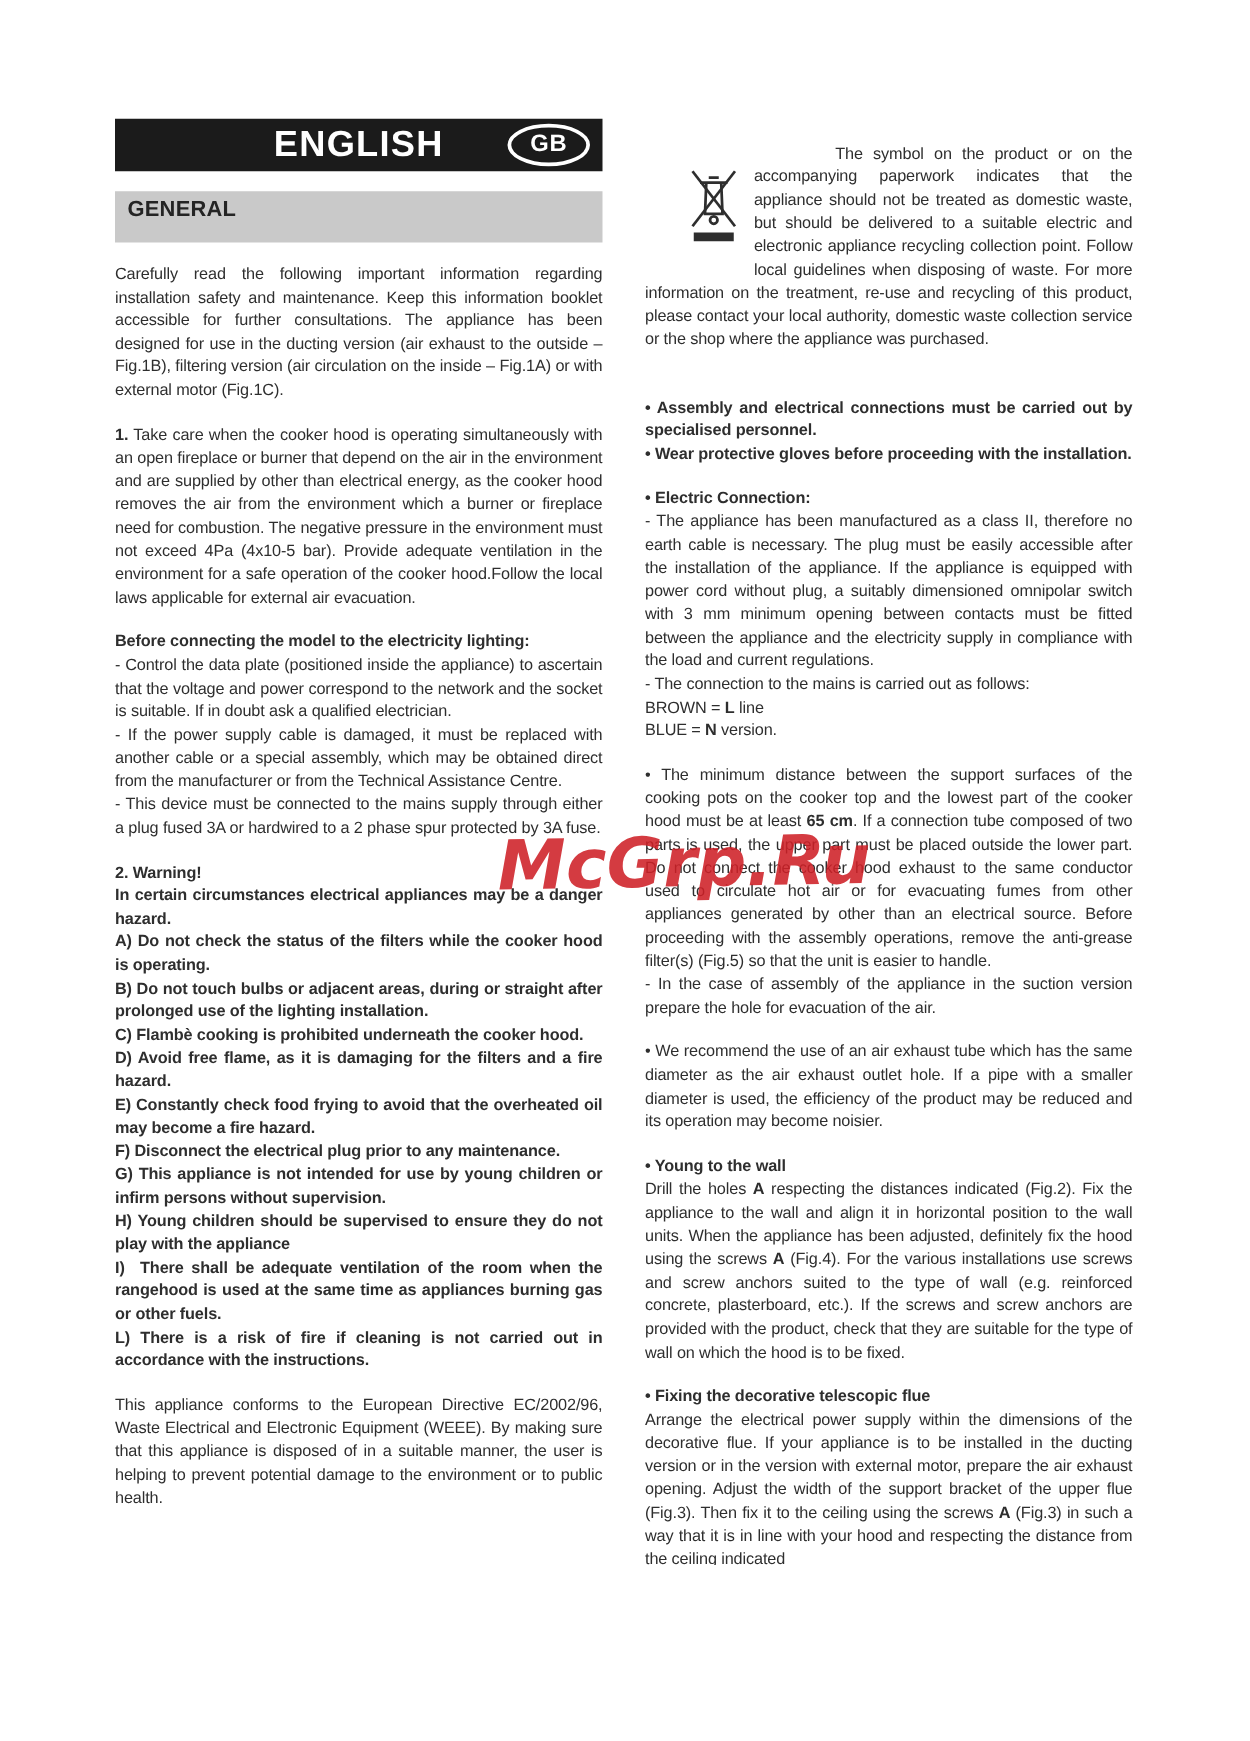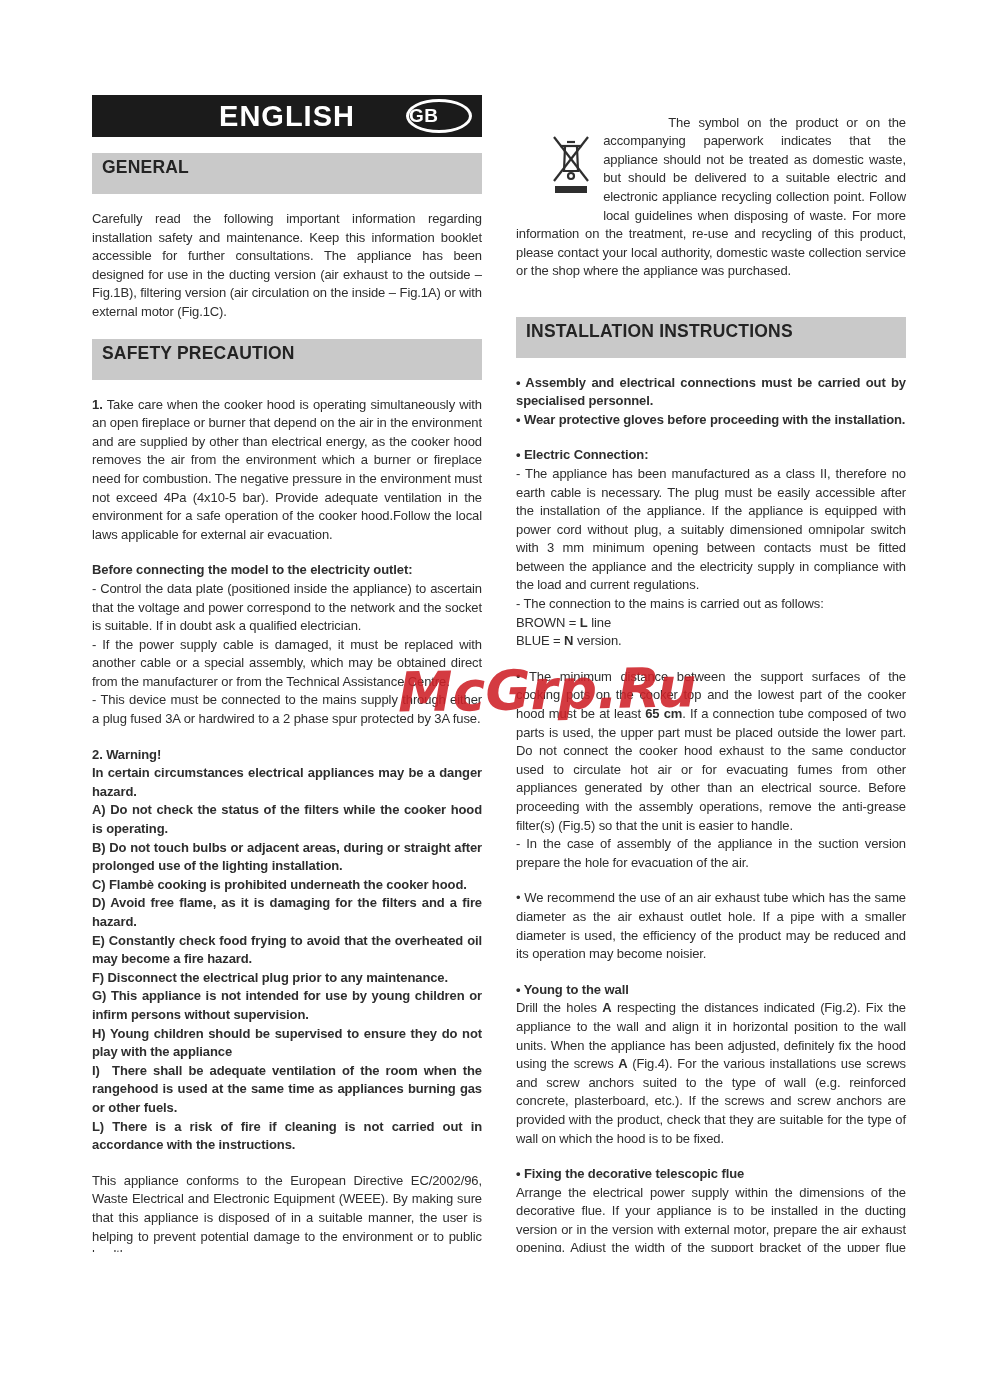--- a/index.html
+++ b/index.html
@@ -58,21 +58,21 @@
     position:absolute;
     right:10px;
     top:50%;
     transform:translateY(-50%);
     border:3px solid #ffffff;
     border-radius:50%;
     width:60px;
     height:28px;
     display:flex;
     align-items:center;
-    justify-content:flex-start;
+    justify-content:center;
     color:#ffffff;
     font-weight:700;
     font-size:19px;
     letter-spacing:0.5px;
   }
   .weee-icon {
     float:left;
     margin:3px 10px 2px 0;
   }
   .watermark {
@@ -111,25 +111,24 @@
         <span class="header-title">ENGLISH</span>
         <span class="gb-badge">
           <span>GB</span>
         </span>
       </div>
 
       <div class="section-bar">GENERAL</div>
 
       <p class="para"><span>Carefully read the following important information regarding installation safety and maintenance. Keep this information booklet accessible for further consultations. The appliance has been designed for use in the ducting version (air exhaust to the outside – Fig.1B), filtering version (air circulation on the inside – Fig.1A) or with external motor (Fig.1C).</span></p>
 
-      <div class="section-bar">SAFETY PRECAUTION</div>
 
       <p class="para"><span class="b">1.</span><span> Take care when the cooker hood is operating simultaneously with an open fireplace or burner that depend on the air in the environment and are supplied by other than electrical energy, as the cooker hood removes the air from the environment which a burner or fireplace need for combustion. The negative pressure in the environment must not exceed 4Pa (4x10-5 bar). Provide adequate ventilation in the environment for a safe operation of the cooker hood.Follow the local laws applicable for external air evacuation.</span></p>
 
-      <p class="para"><span class="b">Before connecting the model to the electricity outlet:</span><span>
+      <p class="para"><span class="b">Before connecting the model to the electricity lighting:</span><span>
 - Control the data plate (positioned inside the appliance) to ascertain that the voltage and power correspond to the network and the socket is suitable. If in doubt ask a qualified electrician.
 - If the power supply cable is damaged, it must be replaced with another cable or a special assembly, which may be obtained direct from the manufacturer or from the Technical Assistance Centre.
 - This device must be connected to the mains supply through either a plug fused 3A or hardwired to a 2 phase spur protected by 3A fuse.</span></p>
 
       <p class="para"><span class="b">2. Warning!
 In certain circumstances electrical appliances may be a danger hazard.
 A) Do not check the status of the filters while the cooker hood is operating.
 B) Do not touch bulbs or adjacent areas, during or straight after prolonged use of the lighting installation.
 C) Flambè cooking is prohibited underneath the cooker hood.
 D) Avoid free flame, as it is damaging for the filters and a fire hazard.
@@ -155,21 +154,20 @@
               <line x1="16" y1="7" x2="24" y2="7"></line>
               <circle cx="20" cy="41" r="3"></circle>
               <line x1="3" y1="2" x2="37" y2="46"></line>
               <line x1="37" y1="2" x2="3" y2="46"></line>
             </g>
             <rect x="4" y="51" width="32" height="7" fill="#2e2e2e"></rect>
           </svg>
         </span><span><span>The symbol on the product or on the accompanying paperwork indicates that the appliance should not be treated as domestic waste, but should be delivered to a suitable electric and electronic appliance recycling collection point. Follow local guidelines when disposing of waste. For more information on the treatment, re-use and recycling of this product, please contact your local authority, domestic waste collection service or the shop where the appliance was purchased.</span></span>
       </p>
 
-      <div class="section-bar" style="margin-top:14px;">INSTALLATION INSTRUCTIONS</div>
 
       <p class="para"><span class="b">• Assembly and electrical connections must be carried out by specialised personnel.
 • Wear protective gloves before proceeding with the installation.</span></p>
 
       <p class="para"><span class="b">• Electric Connection:</span><span>
 - The appliance has been manufactured as a class II, therefore no earth cable is necessary. The plug must be easily accessible after the installation of the appliance. If the appliance is equipped with power cord without plug, a suitably dimensioned omnipolar switch with 3 mm minimum opening between contacts must be fitted between the appliance and the electricity supply in compliance with the load and current regulations.
 - The connection to the mains is carried out as follows:
 BROWN = </span><span class="b">L</span><span> line
 BLUE = </span><span class="b">N</span><span> version.</span></p>
 

